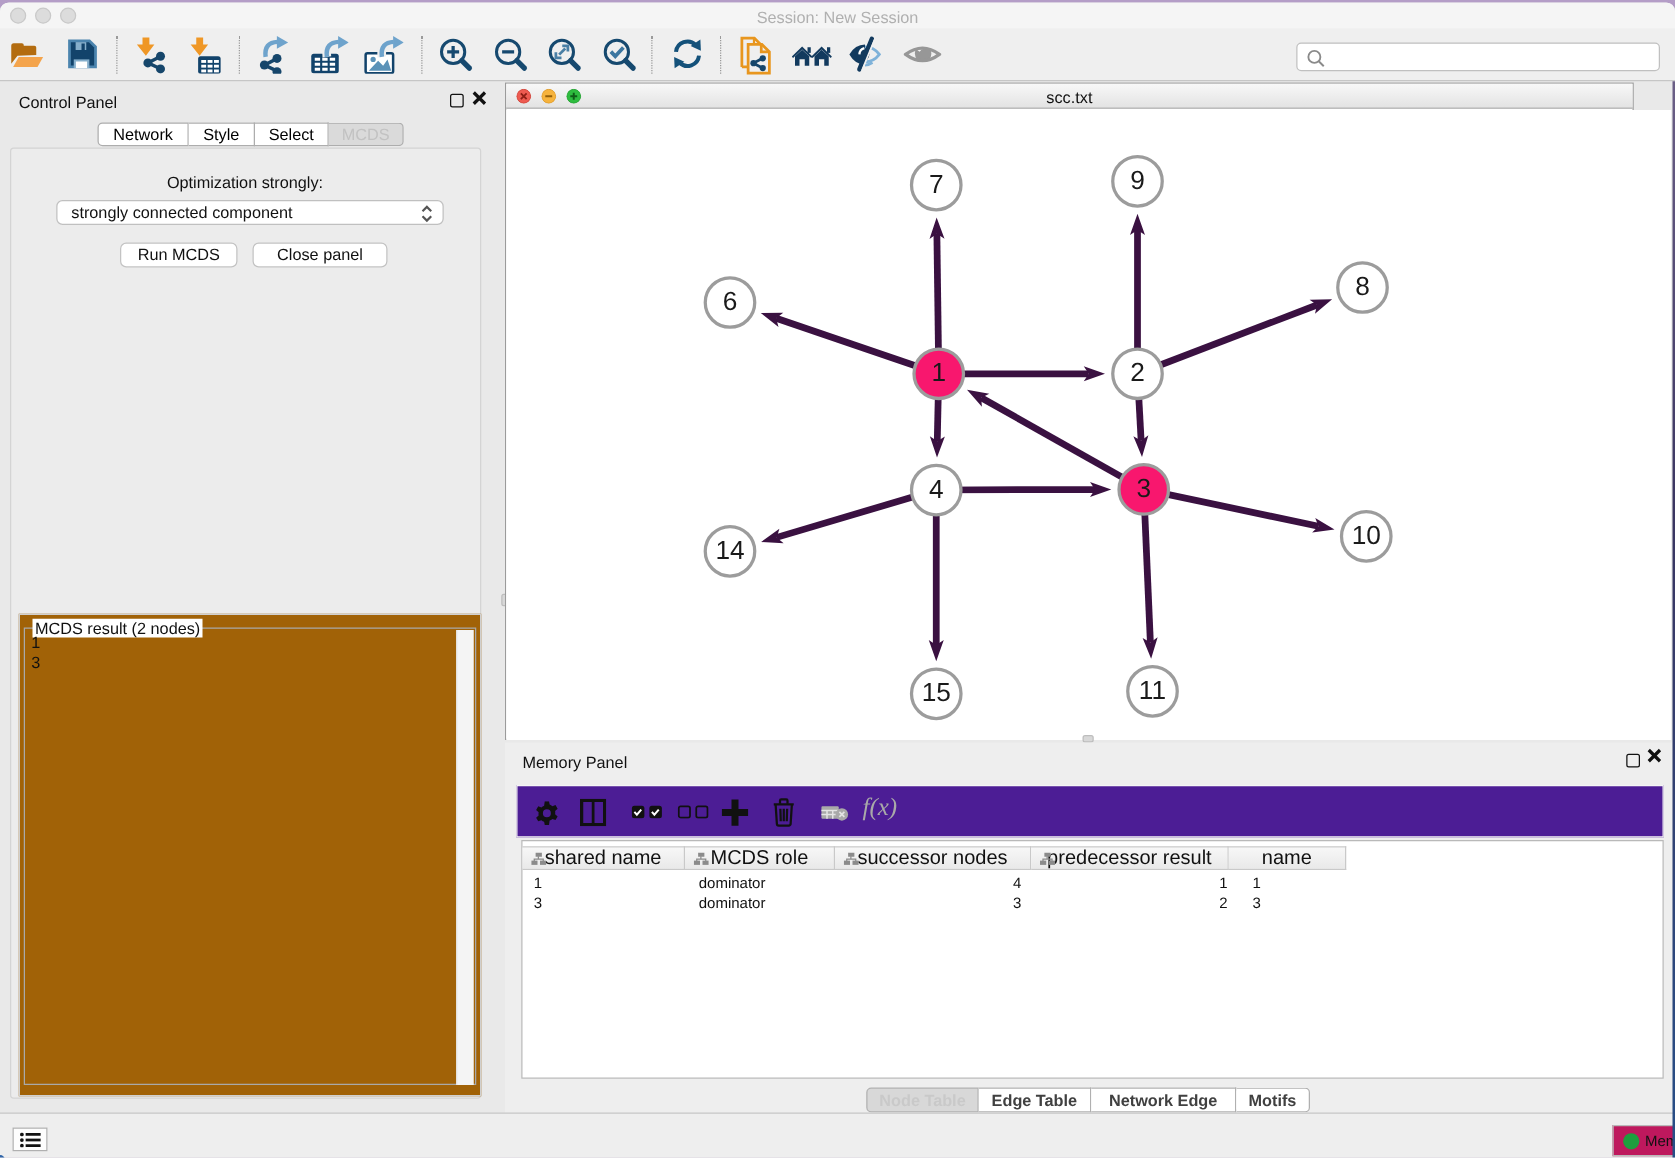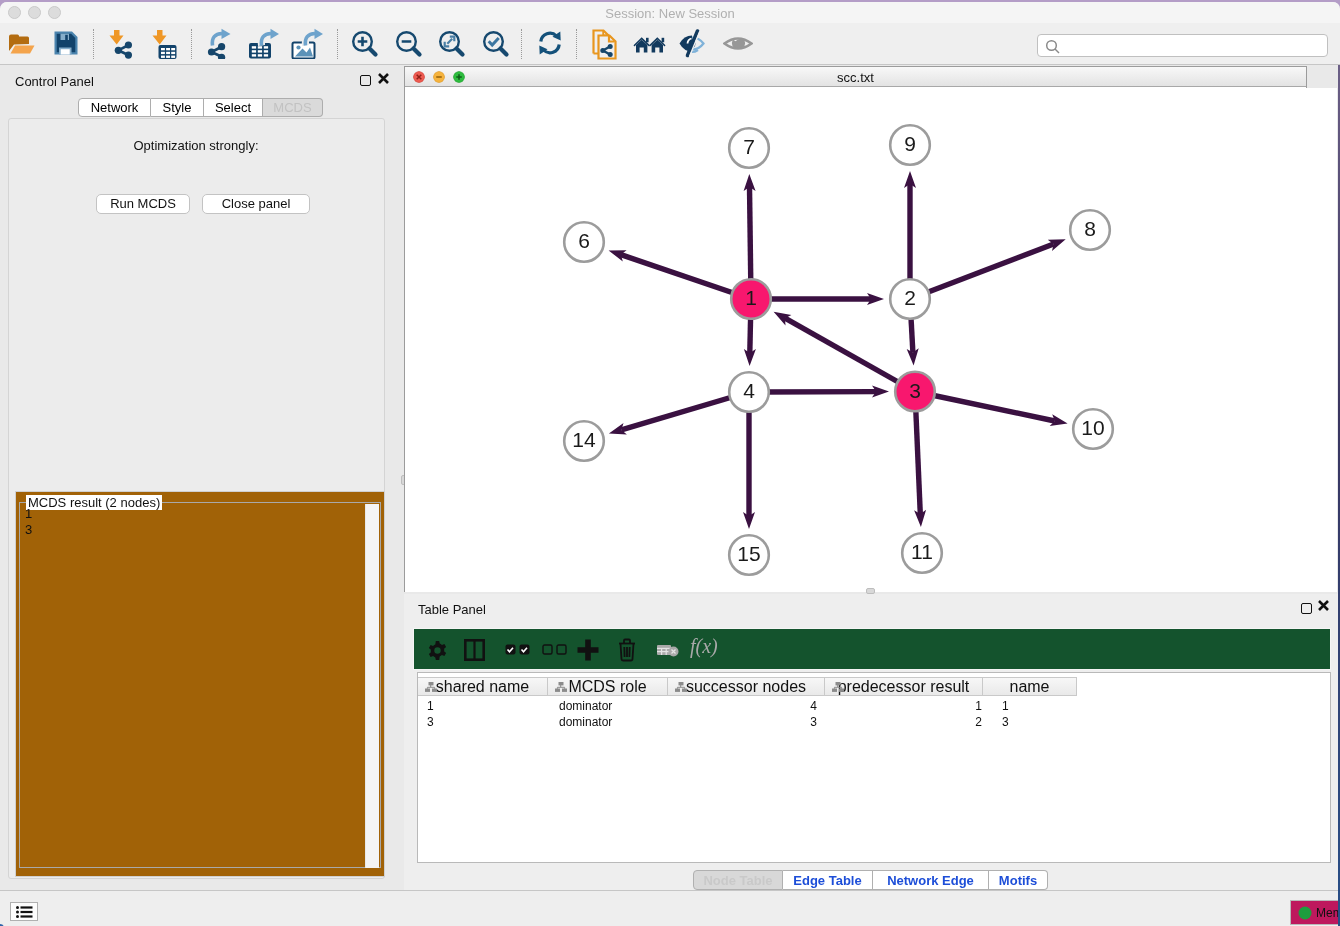--- a/index.html
+++ b/index.html
@@ -31,26 +31,26 @@
 .handle{position:absolute;background:#d8d8d8;border:1px solid #bdbdbd;border-radius:2px}
 
 #netwin{position:absolute;left:404px;top:64px;width:903px;height:526px;border:1px solid #9b9b9b;background:#fff}
 #nettitle{position:absolute;left:0;top:0;width:100%;height:20px;background:linear-gradient(#f8f8f8,#e3e3e3);border-bottom:1px solid #a8a8a8}
 #nettitle .t{position:absolute;top:3px;width:100%;text-align:center;font-size:13px;color:#111}
 .light{position:absolute;top:4px;width:12px;height:12px;border-radius:50%}
 #netcanvas{position:absolute;left:0;top:21px;width:932px;height:504px;background:#fff;overflow:hidden}
 
 #tpanel{position:absolute;left:404px;top:592px;width:934px;height:298px;background:#eeeeee}
 #tpanel .hdr{position:absolute;left:14px;top:8px;font-size:13px;color:#111}
-#ttoolbar{position:absolute;left:9px;top:34px;width:918px;height:42px;background:#14532d;border:1px solid #f5f5f5}
+#ttoolbar{position:absolute;left:9px;top:34px;width:918px;height:42px;background:#4c1d95;border:1px solid #f5f5f5}
 #ttable{position:absolute;left:13px;top:78px;width:914px;height:191px;background:#fff;border:1px solid #b9b9b9}
 .th{position:absolute;top:4px;height:19px;background:linear-gradient(#f7f7f7,#e9e9e9);border-right:1px solid #c9c9c9;border-top:1px solid #c9c9c9;border-bottom:1px solid #c9c9c9;font-size:16px;color:#111;text-align:center;line-height:18px}
 .td{position:absolute;font-size:12px;color:#111;height:16px;line-height:16px}
 #btabs{position:absolute;left:289px;top:276px;height:20px}
-.btab{position:absolute;top:0;height:20px;border:1px solid #b0b0b0;background:#fff;font-size:13px;font-weight:700;color:#1d4ed8;text-align:center;line-height:19px}
+.btab{position:absolute;top:0;height:20px;border:1px solid #b0b0b0;background:#fff;font-size:13px;font-weight:700;color:#404040;text-align:center;line-height:19px}
 
 #statusbar{position:absolute;left:0;top:888px;width:1340px;height:38px;background:#eeeeee;border-top:1px solid #c6c6c6}
 #listbtn{position:absolute;left:10px;top:11px;width:28px;height:19px;background:#fdfdfd;border:1px solid #b0b0b0}
 #membtn{position:absolute;left:1290px;top:9px;width:74px;height:25px;background:#be185d;border:1px solid #b9b9b9;font-size:12px;color:#111}
 #rightedge{position:absolute;right:0;top:63px;width:2px;height:863px;background:linear-gradient(#6b5f86,#3a3560 40%,#274f88)}
 </style></head><body>
 <div id="desktop"></div>
 <div id="win">
 <div id="titlebar">
   <div class="tl" style="left:8px"></div>
@@ -229,20 +229,26 @@
           <path d="M2 2 L11 11 M11 2 L2 11" stroke="#111" stroke-width="2.6"></path>
         </svg></div>
   <div id="cptabs">
     <div class="tabseg" style="left:0;width:73px;border-radius:4px 0 0 4px">Network</div>
     <div class="tabseg" style="left:73px;width:53px;border-left:none">Style</div>
     <div class="tabseg" style="left:126px;width:59px;border-left:none">Select</div>
     <div class="tabseg" style="left:185px;width:60px;border-left:none;border-radius:0 4px 4px 0;background:#dadada;color:#c2c2c2">MCDS</div>
   </div>
   <div id="cpcontent"></div>
   <div id="optlabel">Optimization strongly:</div>
+  <div id="dropdown">strongly connected component
+    <svg style="position:absolute;right:7px;top:3px" width="11" height="14" viewBox="0 0 11 14">
+          <path d="M2 5 L5.5 1.5 L9 5" fill="none" stroke="#555" stroke-width="1.7"></path>
+          <path d="M2 9 L5.5 12.5 L9 9" fill="none" stroke="#555" stroke-width="1.7"></path>
+        </svg>
+  </div>
   <div class="btn" style="left:96px;width:94px">Run MCDS</div>
   <div class="btn" style="left:202px;width:108px">Close panel</div>
   <div id="resultbox">
     <div id="fieldset">
       <div class="legend">MCDS result (2 nodes)</div>
       <div class="scroll"></div>
       <div class="txt">1<br>3</div>
     </div>
   </div>
 </div>
@@ -313,21 +319,21 @@
 <text x="505" y="63" text-anchor="middle" font-size="21" fill="#1a1a1a">9</text>
 <text x="688" y="347" text-anchor="middle" font-size="21" fill="#1a1a1a">10</text>
 <text x="517" y="471" text-anchor="middle" font-size="21" fill="#1a1a1a">11</text>
 <text x="179" y="359" text-anchor="middle" font-size="21" fill="#1a1a1a">14</text>
 <text x="344" y="473" text-anchor="middle" font-size="21" fill="#1a1a1a">15</text>
   </svg>
   </div>
 </div>
 <div class="handle" style="left:866px;top:586px;width:9px;height:6px"></div>
 <div id="tpanel">
-  <div class="hdr">Table Panel</div>
+  <div class="hdr">Memory Panel</div>
   <div class="boxicon" style="left:897px;top:9px"></div>
   <div style="position:absolute;left:913px;top:4px"><svg width="13" height="13" viewBox="0 0 13 13">
           <path d="M2 2 L11 11 M11 2 L2 11" stroke="#111" stroke-width="2.6"></path>
         </svg></div>
   <div id="ttoolbar">
     <svg style="position:absolute;left:14px;top:12px" width="19" height="19" viewBox="0 0 19 19">
           <path fill="#111" d="M7.8 0 h3.4 l0.5 2.6 a7 7 0 0 1 2.2 1.3 l2.5 -0.9 l1.7 2.9 l-2 1.8 a7 7 0 0 1 0 2.6 l2 1.8 l-1.7 2.9 l-2.5 -0.9 a7 7 0 0 1 -2.2 1.3 L11.2 19 H7.8 l-0.5 -2.6 a7 7 0 0 1 -2.2 -1.3 l-2.5 0.9 l-1.7 -2.9 l2 -1.8 a7 7 0 0 1 0 -2.6 l-2 -1.8 l1.7 -2.9 l2.5 0.9 a7 7 0 0 1 2.2 -1.3 z M9.5 6.3 a3.2 3.2 0 1 0 0 6.4 a3.2 3.2 0 0 0 0 -6.4 z"></path>
         </svg>
     <svg style="position:absolute;left:50px;top:10px" width="21" height="22" viewBox="0 0 21 22">
           <rect x="1.3" y="1.3" width="18.4" height="19.4" fill="none" stroke="#111" stroke-width="2.6"></rect>

